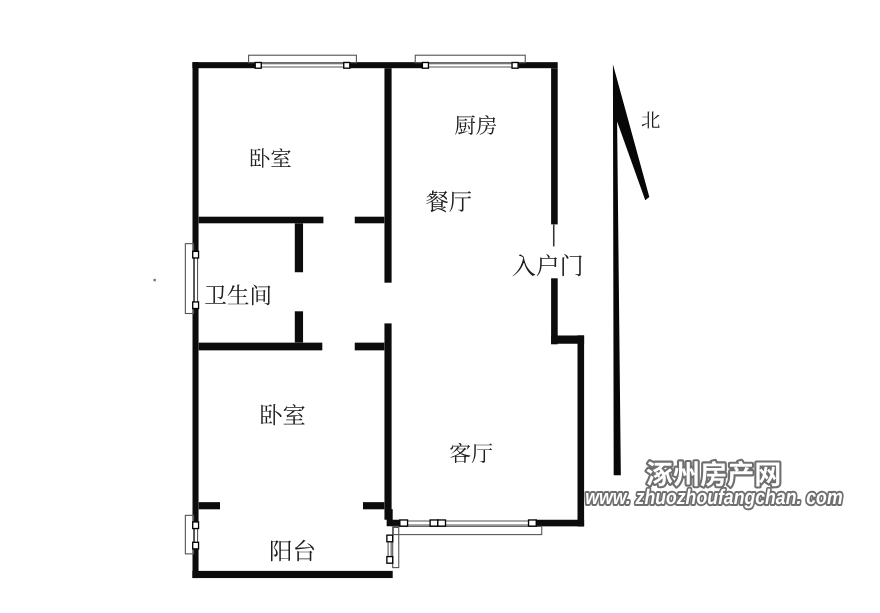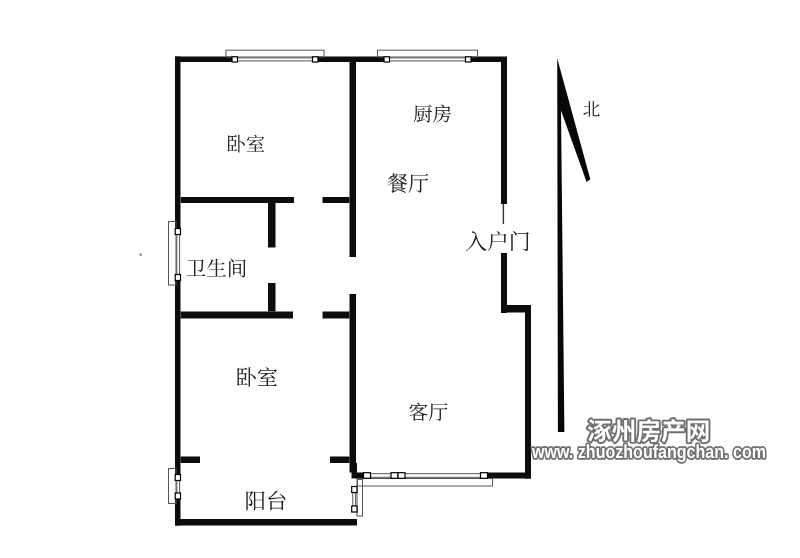--- a/index.html
+++ b/index.html
@@ -1,16 +1,16 @@
 <!DOCTYPE html>
 <html><head>
 <meta charset="utf-8">
 <style>
 html,body{margin:0;padding:0;background:#fff;}
-#plan{position:relative;width:800px;height:558px;background:#d946ef;font-family:"Liberation Sans",sans-serif;}
+#plan{position:relative;width:800px;height:558px;background:#d946ef;font-family:"Liberation Sans",sans-serif;font-style:italic;}
 </style>
 </head>
 <body>
 
 <div id="plan">
 <svg width="800" height="558" viewBox="0 0 800 558" text-rendering="geometricPrecision">
 
 <rect x="0" y="0" width="800" height="558" fill="#ffffff"></rect>
 <rect x="175" y="56.5" width="5.5" height="172" fill="#0c0c0c"></rect>
 <rect x="175" y="280.5" width="5.5" height="194" fill="#0c0c0c"></rect>

